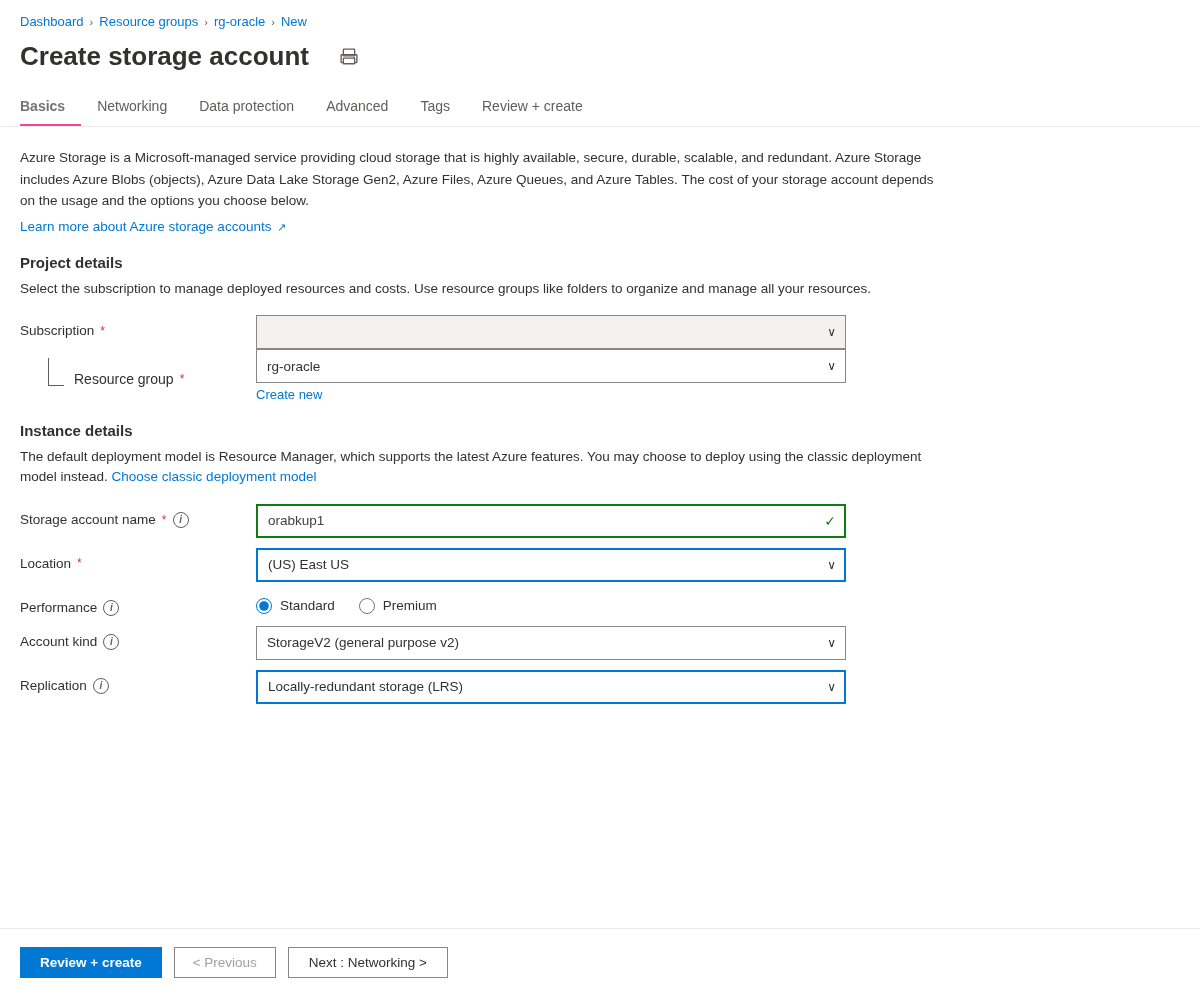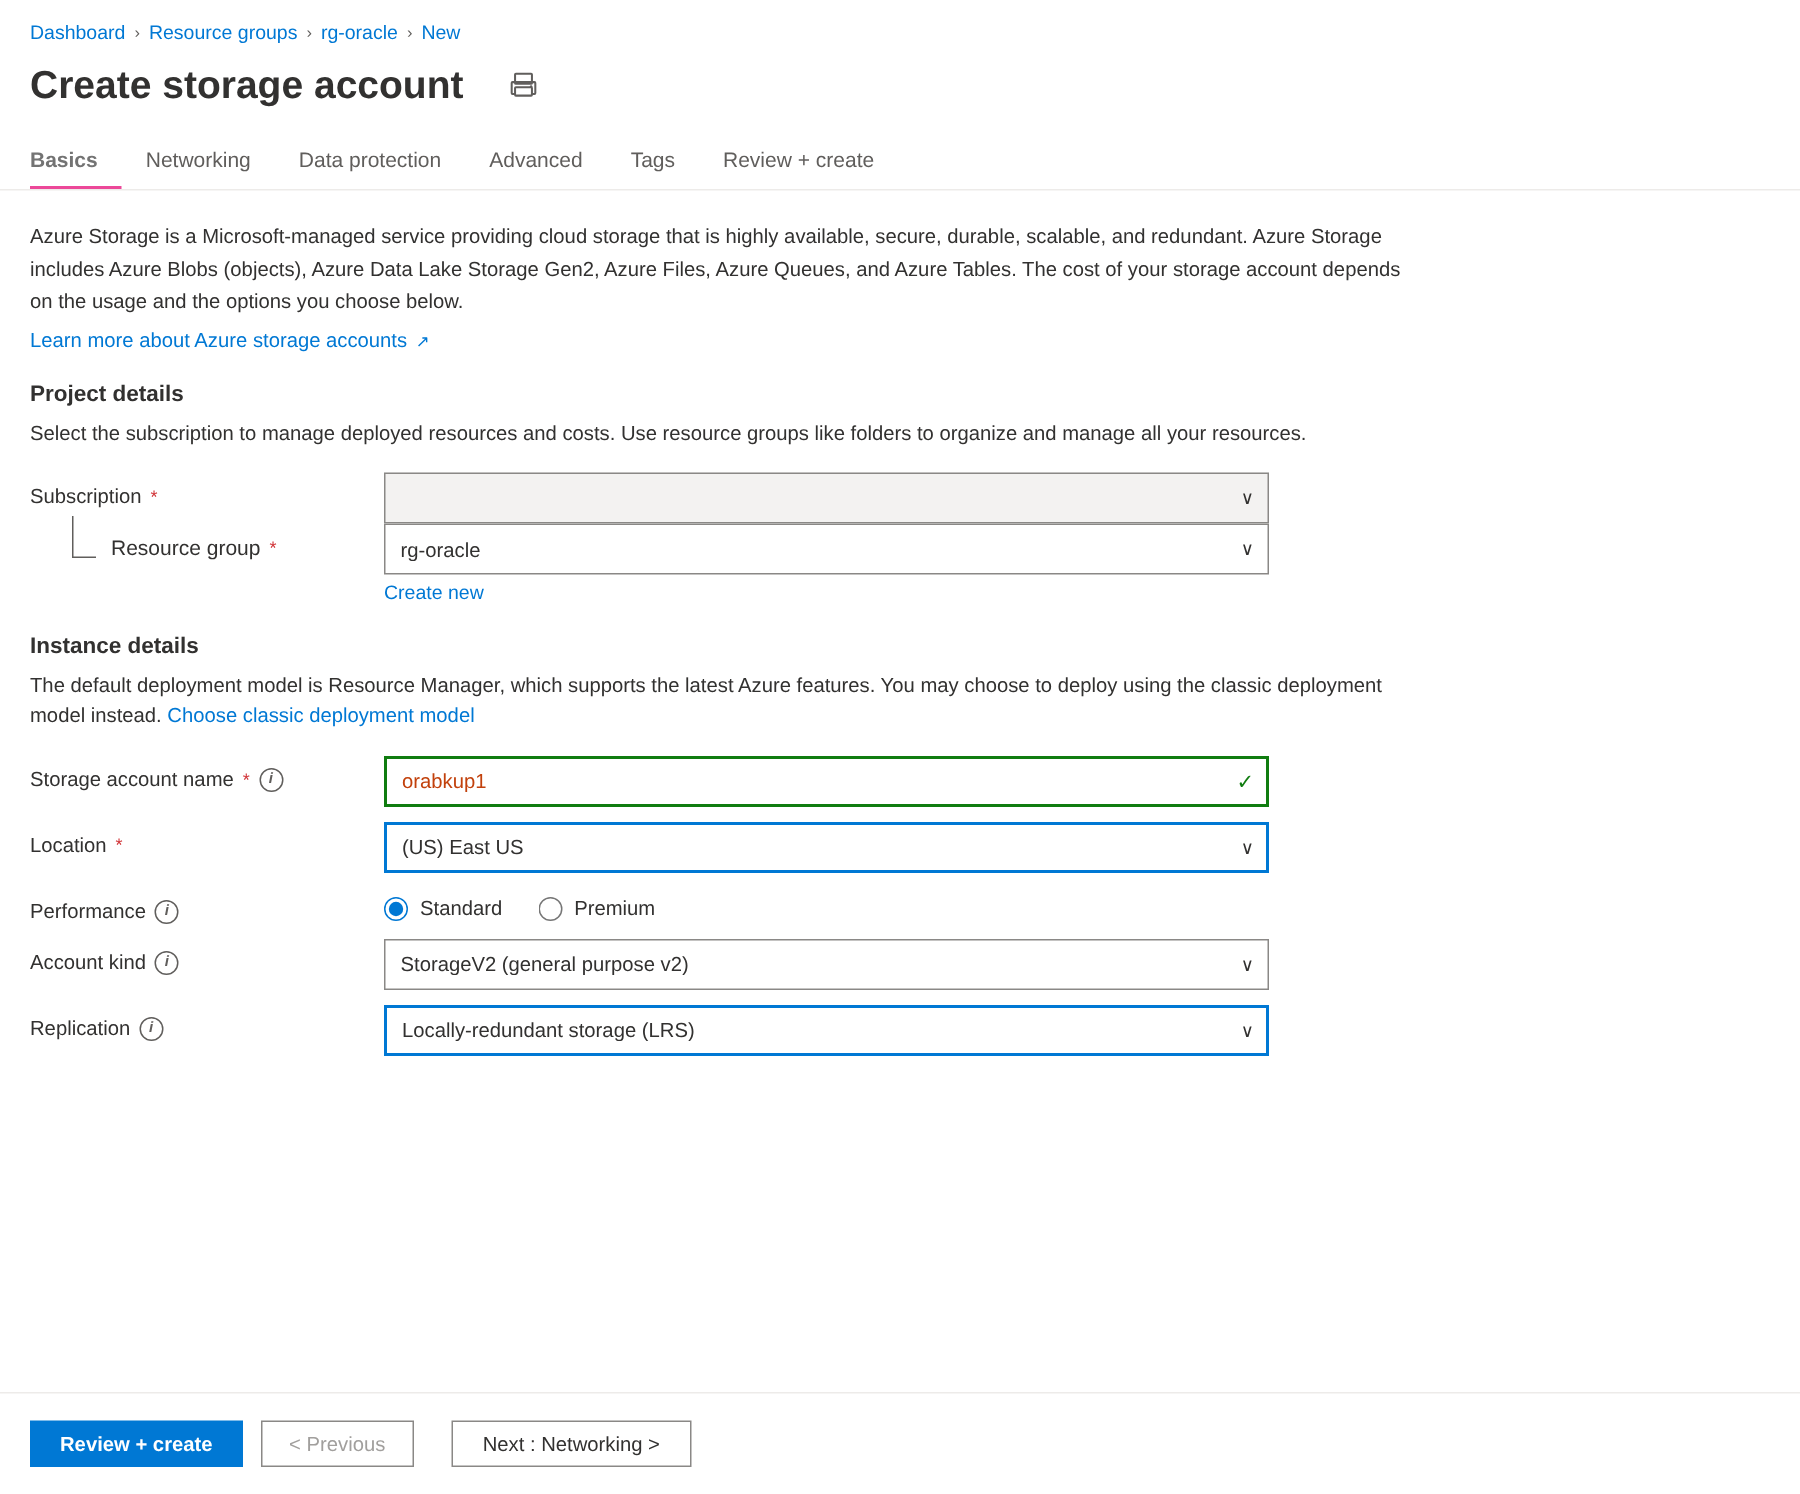--- a/index.html
+++ b/index.html
@@ -165,21 +165,21 @@
       color: #323130;
       font-size: 12px;
     }
     .form-input {
       width: 100%;
       height: 34px;
       padding: 4px 24px 4px 10px;
       border: 1px solid #8a8886;
       background: #fff;
       font-size: 13.5px;
-      color: #c2410c;
+      color: #404040;
       outline: none;
     }
     .form-input.valid {
       border-color: #107c10;
       border-width: 2px;
     }
     .input-wrapper {
       position: relative;
       width: 100%;
     }
@@ -260,21 +260,20 @@
       cursor: not-allowed;
     }
     .btn-next {
       background: #fff;
       color: #323130;
       border: 1px solid #8a8886;
       padding: 7px 18px;
       font-size: 13.5px;
       cursor: pointer;
       min-width: 160px;
-      margin-left: 13px;
     }
     .main-area {
       padding-bottom: 100px;
     }
     .subscription-row {
       display: flex;
       align-items: flex-start;
       margin-bottom: 0;
       gap: 16px;
     }
@@ -338,21 +337,21 @@
             <option value="" selected=""></option>
           </select>
           <span class="select-arrow">∨</span>
         </div>
       </div>
     </div>
 
     
     <div style="display:flex; align-items:flex-start; margin-bottom: 14px; gap: 16px;">
       <div style="min-width:220px; max-width:220px; flex-shrink:0;">
-        <div style="display:flex; align-items:center; padding-top:8px; gap:6px; padding-left:28px;">
+        <div style="display:flex; align-items:center; padding-top:8px; gap:6px; padding-left:28px;margin-top:14px;">
           <span style="display:inline-block; width:16px; height:28px; border-left:1px solid #605e5c; border-bottom:1px solid #605e5c; margin-top:-14px; margin-right:4px; flex-shrink:0;"></span>
           <span>Resource group</span>
           <span class="required-star">*</span>
         </div>
       </div>
       <div class="form-control-wrapper">
         <div class="select-wrapper">
           <select class="form-select">
             <option value="rg-oracle" selected="">rg-oracle</option>
           </select>

